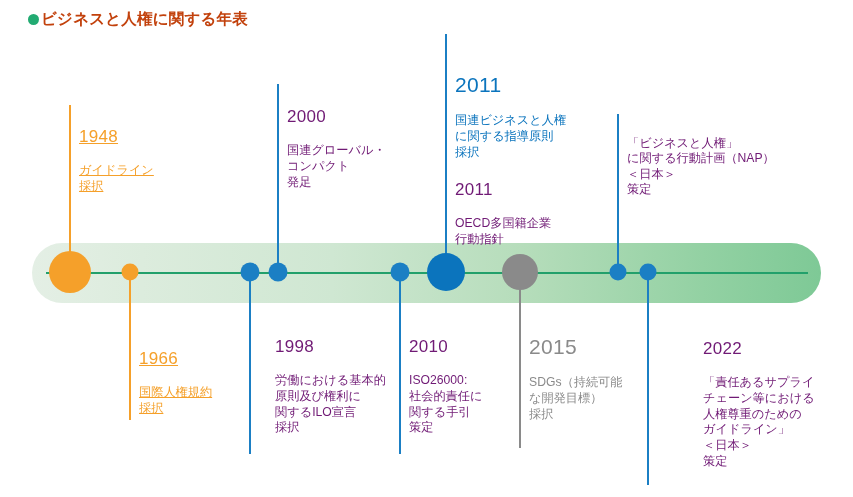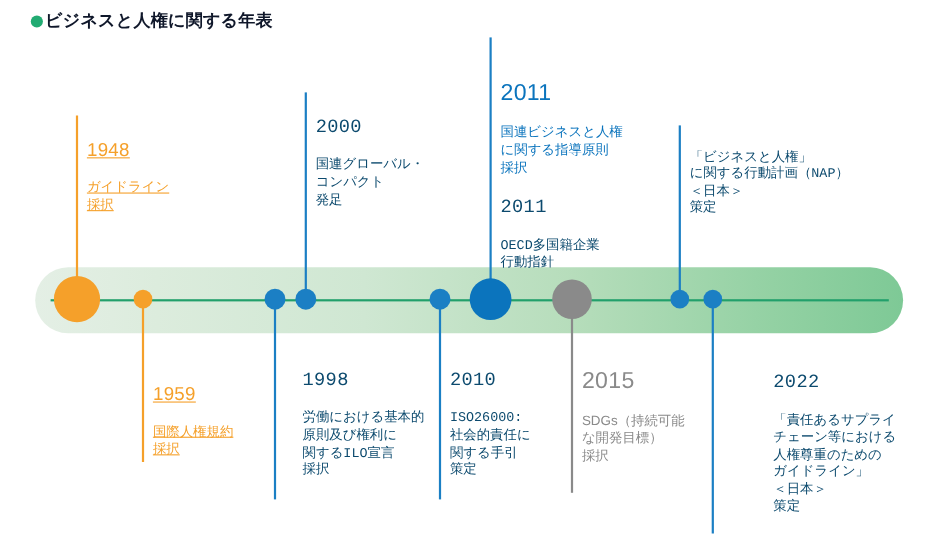--- a/index.html
+++ b/index.html
@@ -17,21 +17,21 @@
 
   #canvas { position: absolute; inset: 0; }
 
   
   .title {
     position: absolute;
     left: 28px; top: 9px;
     font-size: 15.5px;
     font-weight: bold;
     letter-spacing: .2px;
-    color: #0f172a;
+    color: #c2410c;
     white-space: nowrap;
   }
   .title .bullet {
     display: inline-block;
     width: 11px; height: 11px;
     border-radius: 50%;
     background: #22ab72;
     margin-right: 2px;
     vertical-align: -1px;
   }
@@ -75,21 +75,21 @@
     letter-spacing: .3px;
     margin-bottom: 1px;
   }
   .tblock .yr.big {
     font-size: 21px;
     line-height: 1.2;
   }
   .tblock .body { display: block; }
 
   .c-orange  { color: #f5a02a; text-decoration: underline; }
-  .c-blue    { color: #0c4a6e; font-family: Liberation Mono, monospace; }
+  .c-blue    { color: #701a75; }
   .c-bluedk  { color: #0b74bd; }
   .c-gray    { color: #8a8a8a; }
 </style>
 </head>
 <body>
 
 <div id="canvas">
 
   <div class="title">
     <span class="bullet"></span><span>ビジネスと人権に関する年表</span>
@@ -102,21 +102,21 @@
   <div class="dot" style="left:70px; top:272px; width:42px; height:42px; background:#f5a02a;"></div>
   <div class="tblock c-orange" style="left:79px; top:110px; width:130px;">
     <span class="yr">1948</span>
     <span class="body">ガイドライン
 採択</span>
   </div>
 
   <div class="stem" style="left:130px; top:272px; height:148px; background:#f5a02a;"></div>
   <div class="dot" style="left:130px; top:272px; width:17px; height:17px; background:#f5a02a;"></div>
   <div class="tblock c-orange" style="left:139px; top:332px; width:120px;">
-    <span class="yr">1959</span>
+    <span class="yr">1966</span>
     <span class="body">国際人権規約
 採択</span>
   </div>
 
   <div class="stem" style="left:250px; top:272px; height:182px; background:#1b7fc4;"></div>
   <div class="dot" style="left:250px; top:272px; width:19px; height:19px; background:#1b7fc4;"></div>
   <div class="tblock c-blue" style="left:259px; top:320px; width:140px;margin-left:16px;">
     <span class="yr">1998</span>
     <span class="body">労働における基本的
 原則及び権利に

